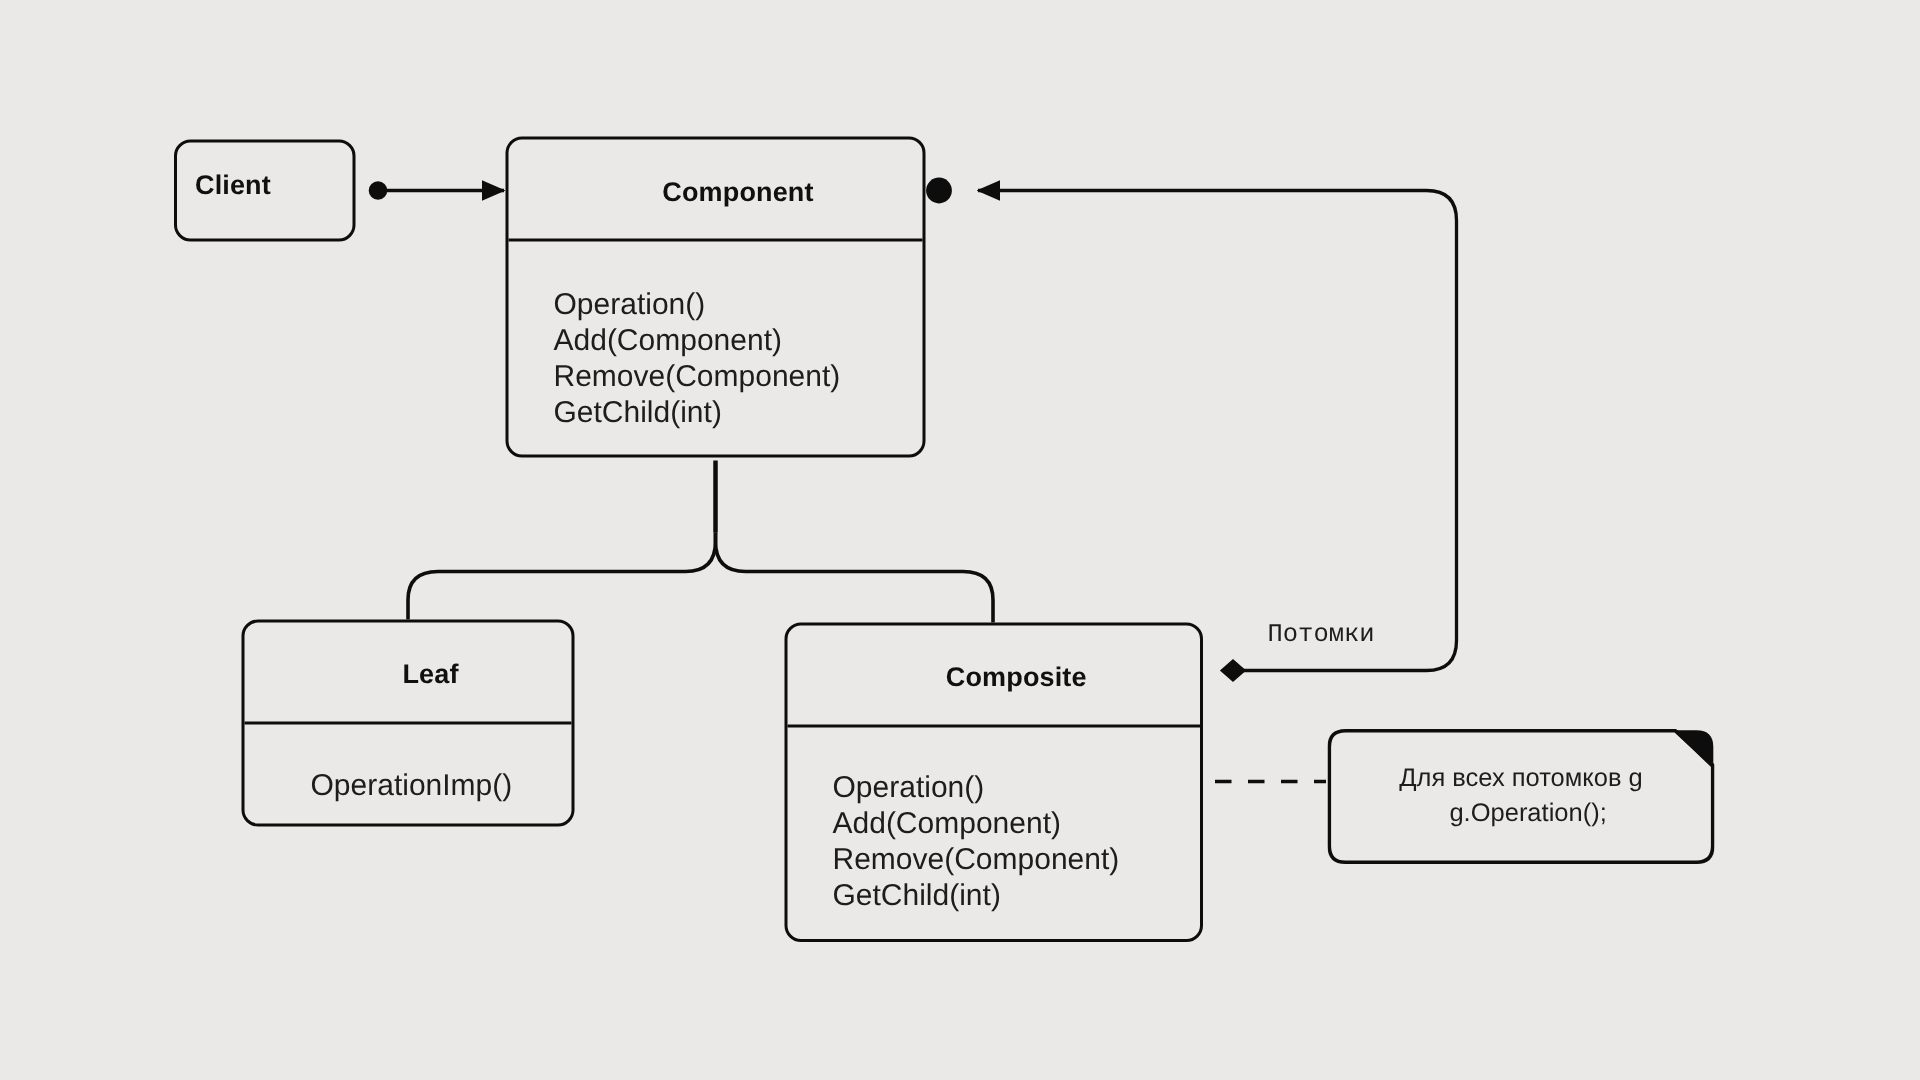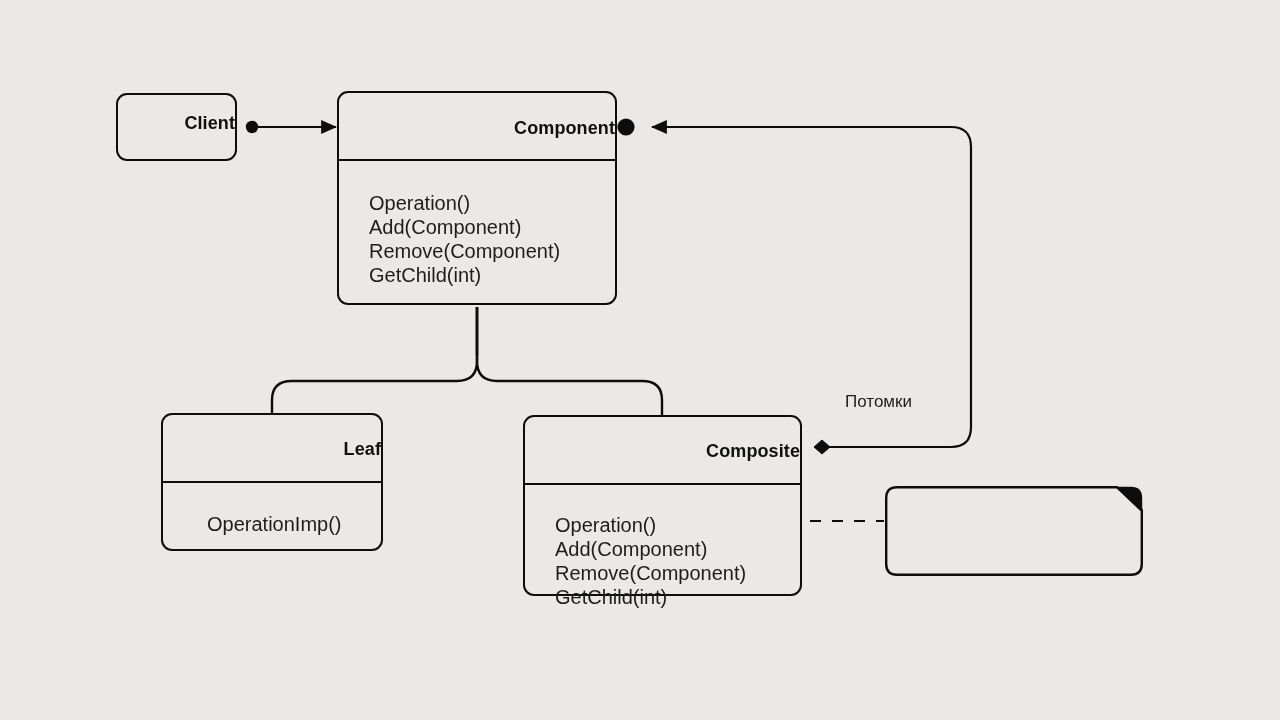--- a/index.html
+++ b/index.html
@@ -35,24 +35,24 @@
   }
   .box-title {
     position: absolute;
     left: 0;
     right: 0;
     font-weight: bold;
     color: #101010;
     letter-spacing: 0.1px;
   }
   .title-left {
-    text-align: right;
+    text-align: center;
   }
   .title-center {
-    text-align: right;
+    text-align: left;
     padding-left: 12px;
   }
   .box-divider {
     position: absolute;
     left: 0;
     right: 0;
     height: 0;
     border-top: 2.2px solid #0d0d0d;
   }
   .box-body {
@@ -112,21 +112,21 @@
     top: 66px;
   }
   #node-leaf .box-body {
     left: 44px;
     top: 97px;
   }
   #node-composite {
     left: 523px;
     top: 415px;
     width: 279px;
-    height: 181px;
+    height: 213px;
   }
   #node-composite .box-title {
     top: 24px;
     padding-left: 30px;
     font-size: 18px;
   }
   #node-composite .box-divider {
     top: 66px;
   }
   #node-composite .box-body {
@@ -154,21 +154,22 @@
     right: 0;
     top: 21px;
     text-align: center;
     font-size: 17px;
     line-height: 23px;
     color: #1d1d1d;
     white-space: pre;
   }
   .assoc-label-potomki {
     left: 845px;
-    top: 392px;
+    top: 414px;
+    font-family: Liberation Mono, monospace;
   }
 </style>
 </head>
 <body>
 
 <div id="diagram-root">
 
   <svg id="edge-layer" viewBox="0 0 1280 720" xmlns="http://www.w3.org/2000/svg">
 
     <defs>
@@ -227,17 +228,19 @@
 Remove(Component)
 GetChild(int)</div>
   </div>
 
   <div id="node-note">
     <svg class="note-shape" viewBox="0 0 258 90" xmlns="http://www.w3.org/2000/svg">
       <path d="M 12 1.2 L 232 1.2 L 256.8 24 L 256.8 78 Q 256.8 88.8 246 88.8
                L 12 88.8 Q 1.2 88.8 1.2 78 L 1.2 12 Q 1.2 1.2 12 1.2 z" fill="#eae9e7" stroke="#0d0d0d" stroke-width="2.4" stroke-linejoin="round"></path>
       <path d="M 233 2 L 256 24 L 256 12 Q 256 2 246 2 z" fill="#0d0d0d" stroke="#0d0d0d" stroke-width="2.4" stroke-linejoin="round"></path>
     </svg>
+    <div class="note-text">Для всех потомков g
+  g.Operation();</div>
   </div>
 
   <div class="edge-label assoc-label-potomki">Потомки</div>
 
 </div>
 
 </body></html>

